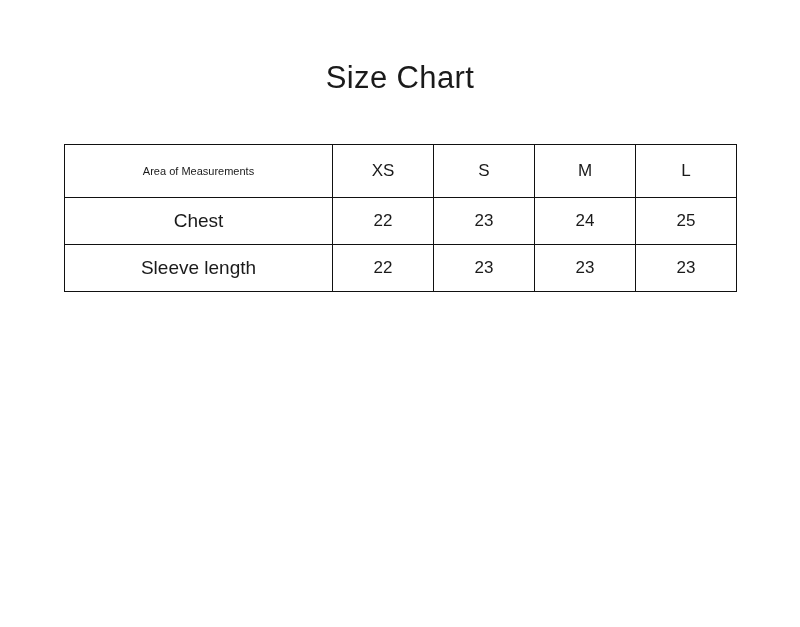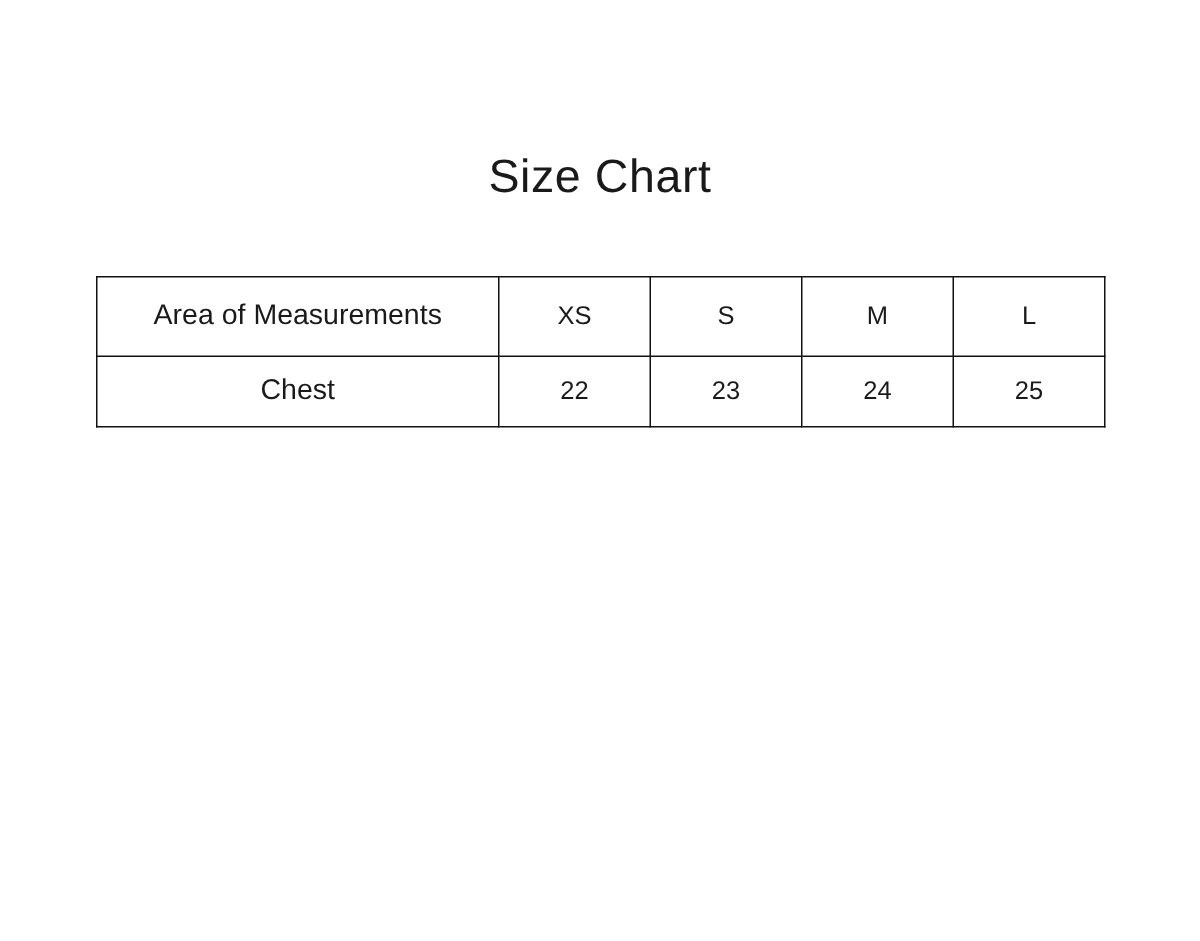--- a/index.html
+++ b/index.html
@@ -19,21 +19,21 @@
     height: 627px;
     position: relative;
     box-sizing: border-box;
   }
   .title {
     text-align: center;
     font-size: 31px;
     font-weight: 400;
     letter-spacing: 0.4px;
     margin: 0;
-    padding-top: 100px;
+    padding-top: 60px;
     color: #1a1a1a;
   }
   .subtitle {
     text-align: center;
     font-size: 23px;
     font-weight: 400;
     margin: 0;
     padding-top: 43px;
     color: #1a1a1a;
   }
@@ -53,21 +53,21 @@
     text-align: center;
     vertical-align: middle;
     font-weight: 400;
     color: #1a1a1a;
   }
   table.size-chart thead th {
     height: 50px;
     font-size: 15px;
   }
   table.size-chart thead th.area-col {
-    font-size: 19px;
+    font-size: 11px;
   }
   table.size-chart thead th.size-col {
     font-size: 17px;
     border-radius: 11px;
   }
   table.size-chart tbody td {
     height: 44px;
     font-size: 17px;
   }
   table.size-chart tbody td.row-label {
@@ -114,18 +114,25 @@
         </tr>
       </thead>
       <tbody>
         <tr>
           <td class="row-label">Chest</td>
           <td>22</td>
           <td>23</td>
           <td>24</td>
           <td>25</td>
         </tr>
+        <tr>
+          <td class="row-label">Sleeve length</td>
+          <td>22</td>
+          <td>23</td>
+          <td>23</td>
+          <td>23</td>
+        </tr>
       </tbody>
     </table>
   </div>
 
 
 </div>
 
 </body></html>

